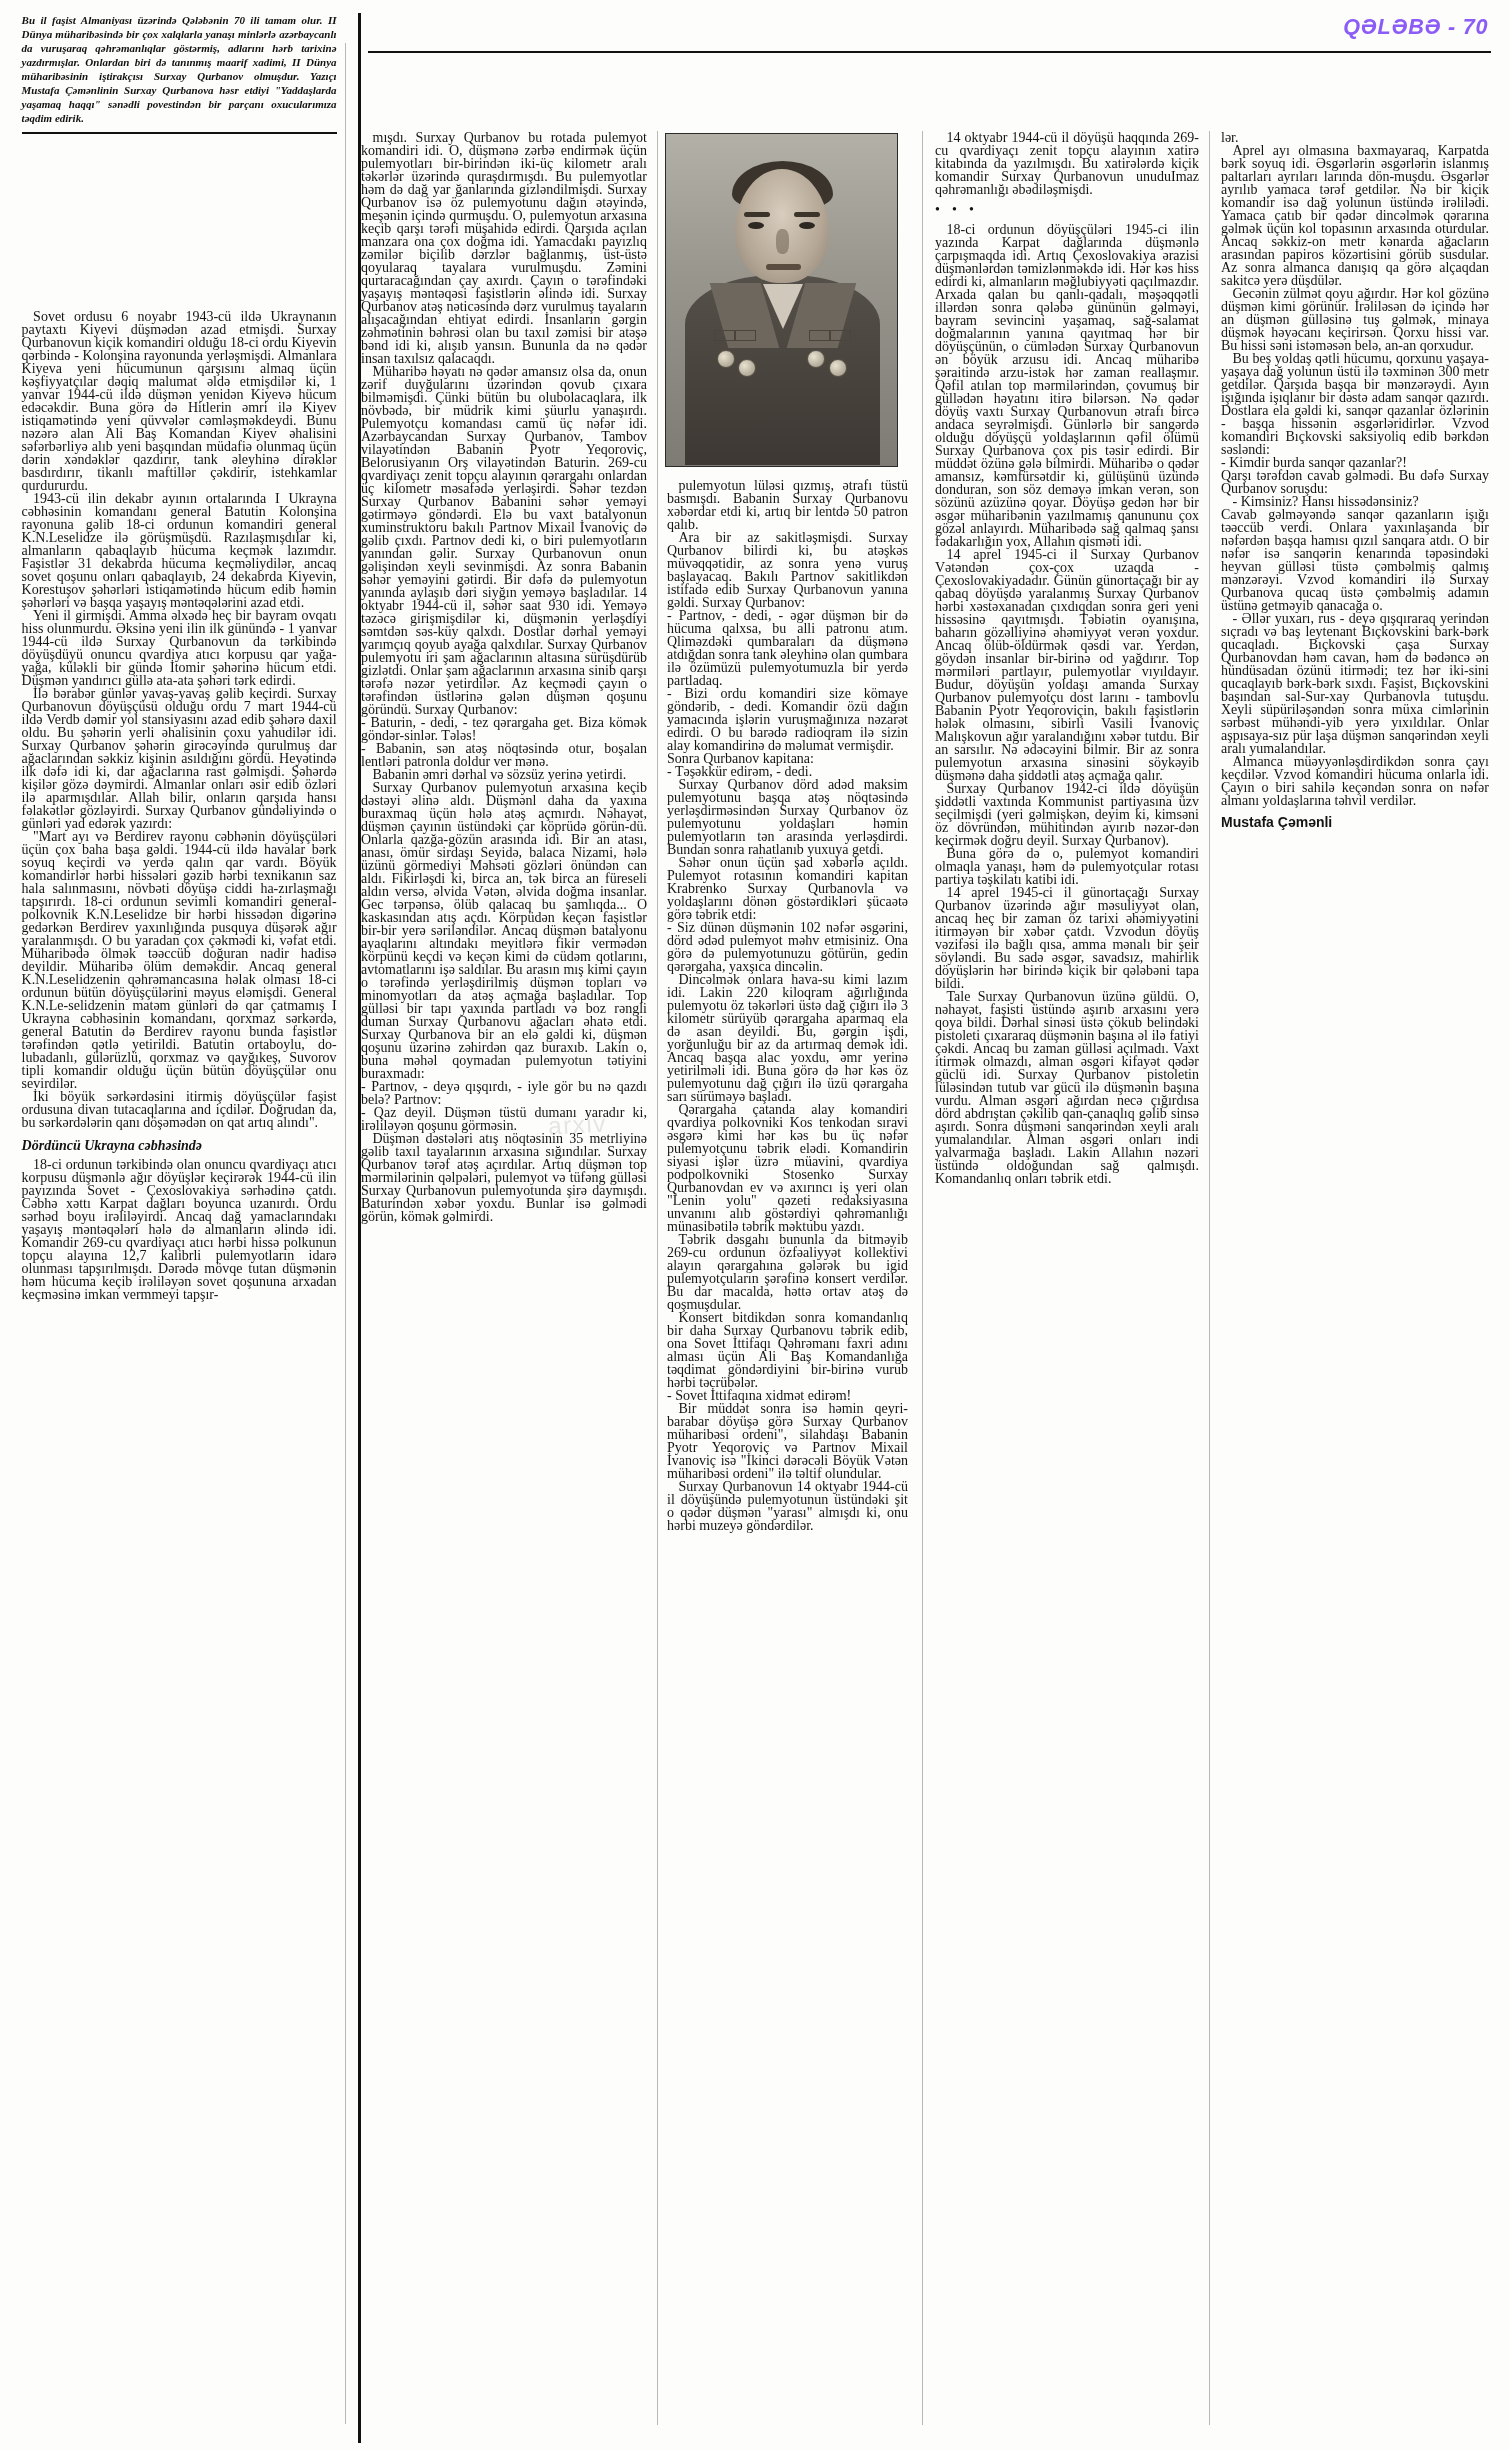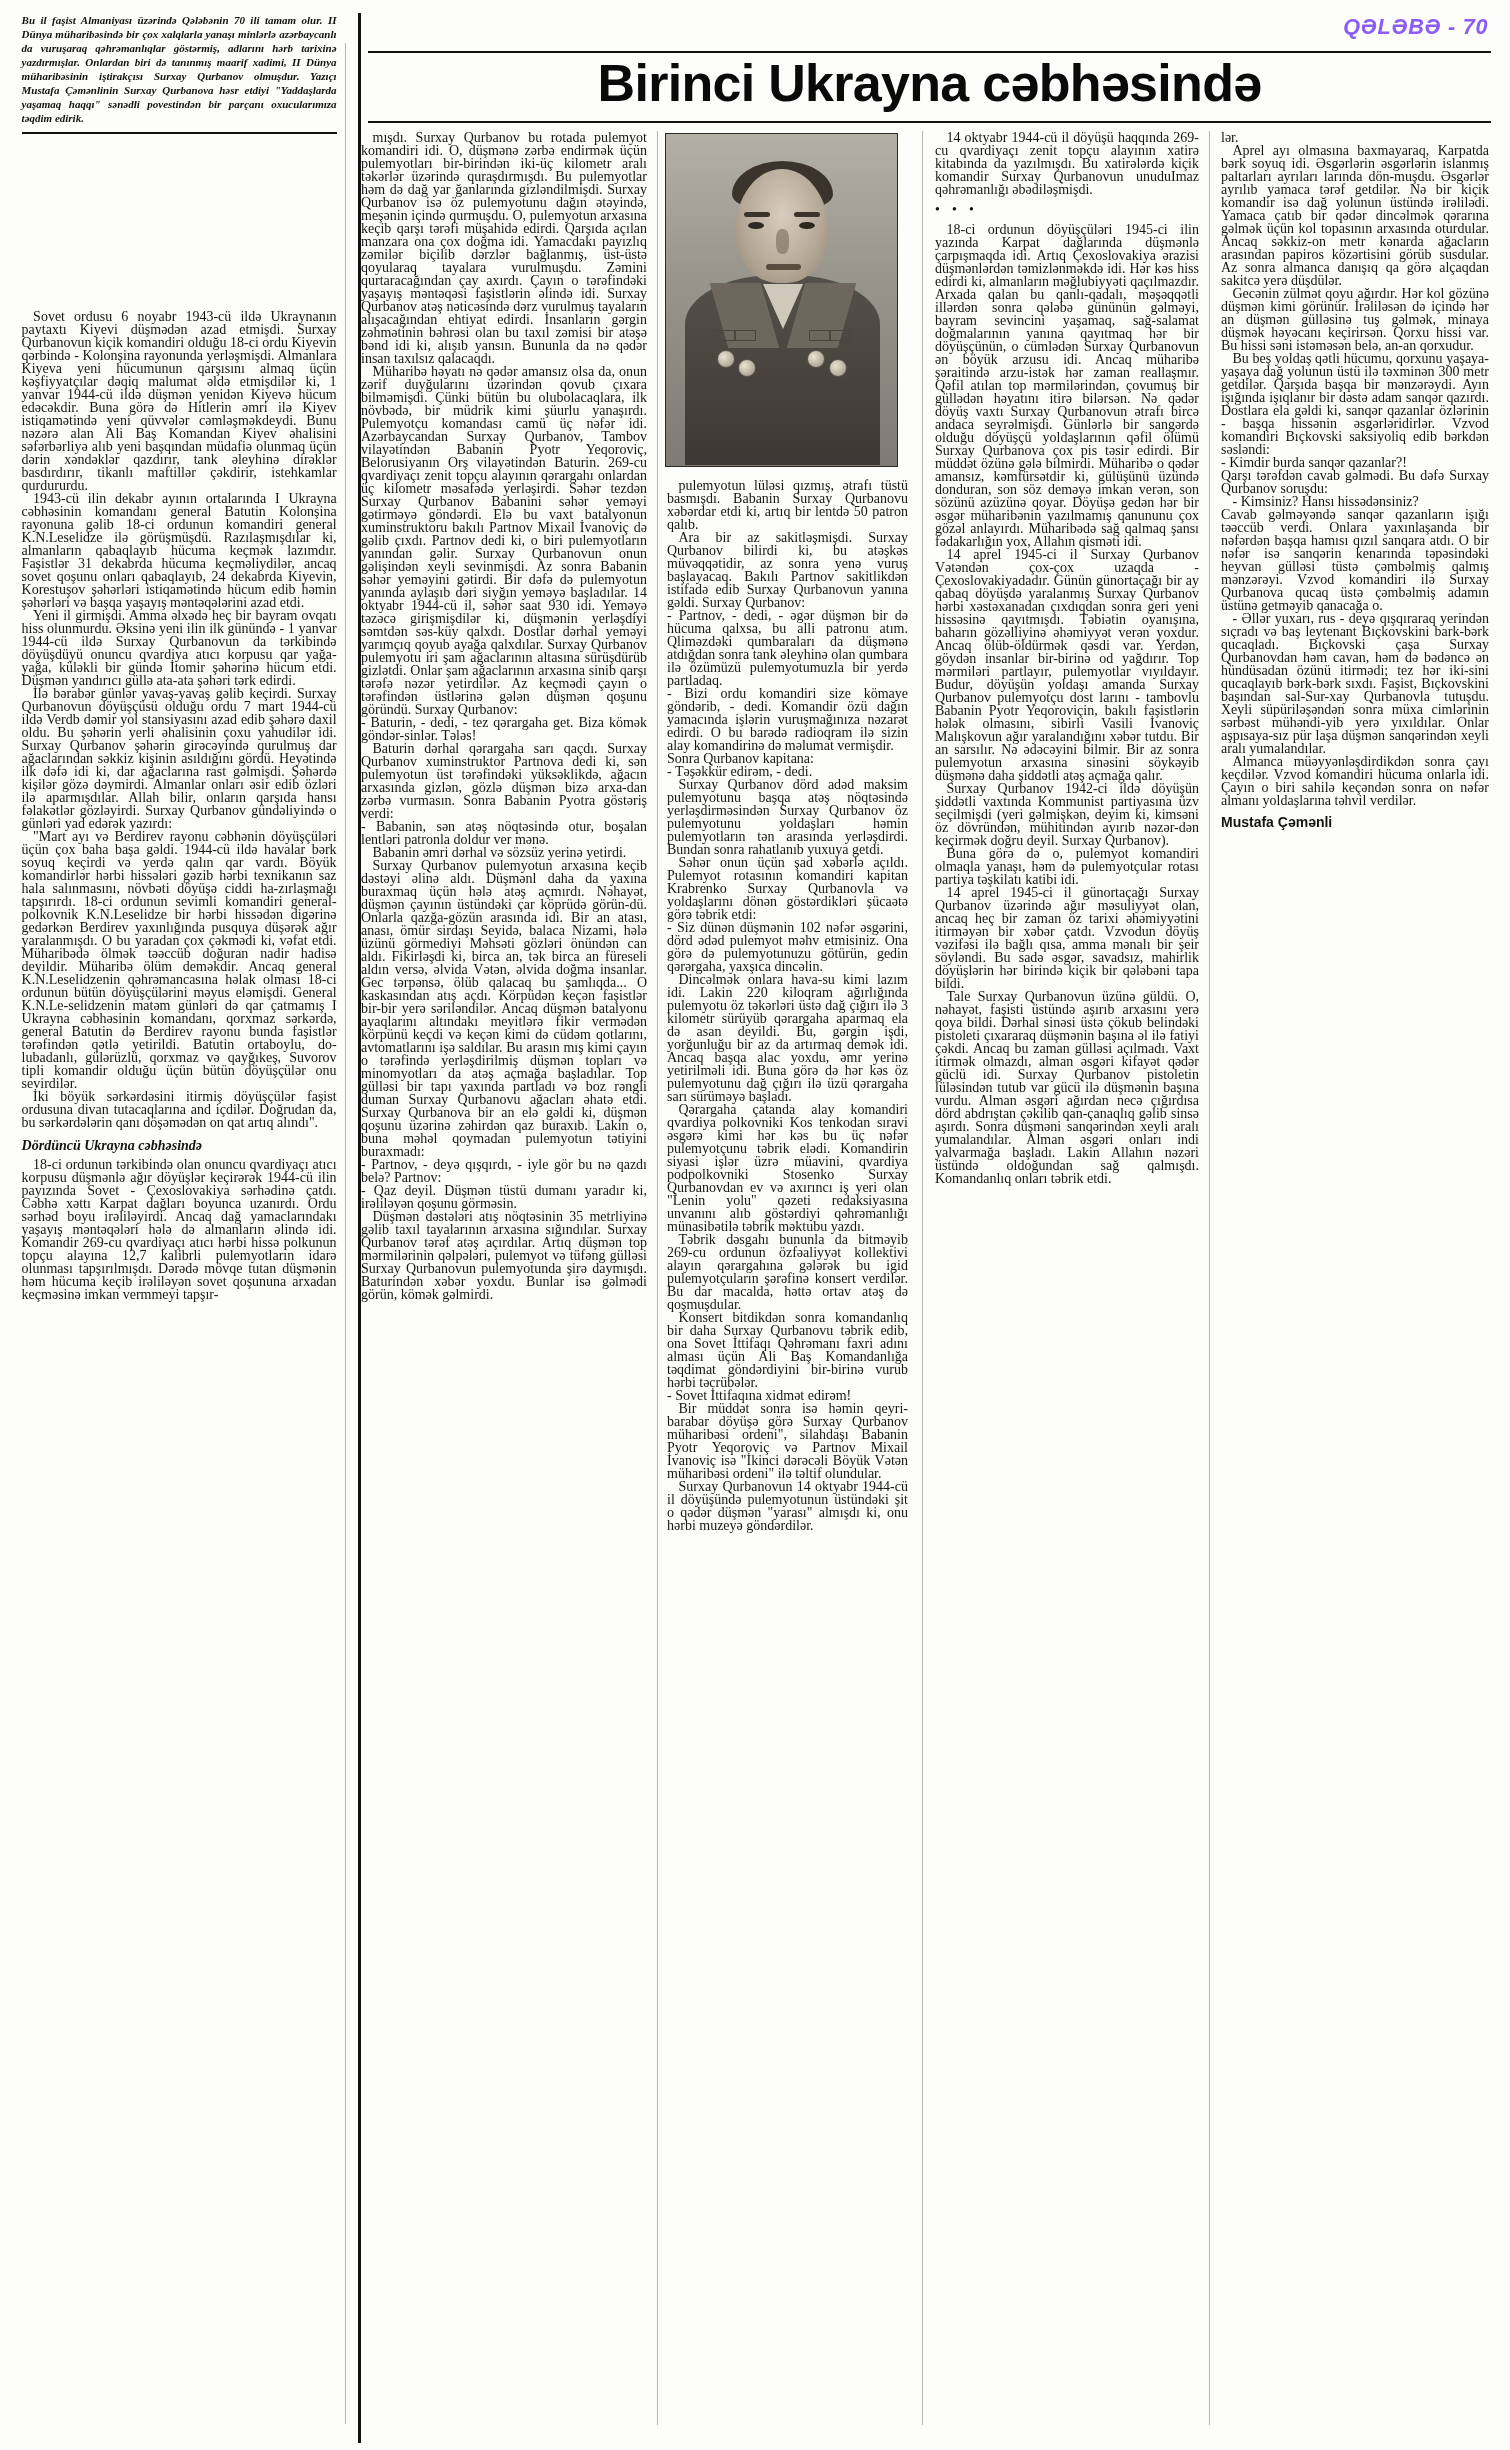--- a/index.html
+++ b/index.html
@@ -256,23 +256,20 @@
 </style>
 </head>
 <body>
 
 <div class="page">
 
   <div class="masthead">
     <div class="masthead-title">QƏLƏBƏ - 70</div>
   </div>
 
-  <div class="headline-wrap">
-    <div class="headline">Birinci Ukrayna cəbhəsində</div>
-  </div>
 
   <div class="left-rule"></div>
   <div class="col-rule" style="left:345px; top:43px; height:2381px;"></div>
   <div class="col-rule" style="left:657px; top:131px; height:2294px;"></div>
   <div class="col-rule" style="left:922px; top:131px; height:2294px;"></div>
   <div class="col-rule" style="left:1209px; top:131px; height:2294px;"></div>
 
   <div class="lede">
     <p>Bu il faşist Almaniyası üzərində Qələbənin 70 ili tamam olur. II Dünya müharibəsində bir çox xalqlarla yanaşı minlərlə azərbaycanlı da vuruşaraq qəhrəmanlıqlar göstərmiş, adlarını hərb tarixinə yazdırmışlar. Onlardan biri də tanınmış maarif xadimi, II Dünya müharibəsinin iştirakçısı Surxay Qurbanov olmuşdur. Yazıçı Mustafa Çəmənlinin Surxay Qurbanova həsr etdiyi "Yaddaşlarda yaşamaq haqqı" sənədli povestindən bir parçanı oxucularımıza təqdim edirik.</p>
   </div>
@@ -311,21 +308,20 @@
     <p>"Mart ayı və Berdirev rayonu cəbhənin döyüşçüləri üçün çox baha başa gəldi. 1944-cü ildə havalar bərk soyuq keçirdi və yerdə qalın qar vardı. Böyük komandirlər hərbi hissələri gəzib hərbi texnikanın saz hala salınmasını, növbəti döyüşə ciddi ha-zırlaşmağı tapşırırdı. 18-ci ordunun sevimli komandiri general-polkovnik K.N.Leselidze bir hərbi hissədən digərinə gedərkən Berdirev yaxınlığında pusquya düşərək ağır yaralanmışdı. O bu yaradan çox çəkmədi ki, vəfat etdi. Müharibədə ölmək təəccüb doğuran nadir hadisə deyildir. Müharibə ölüm deməkdir. Ancaq general K.N.Leselidzenin qəhrəmancasına həlak olması 18-ci ordunun bütün döyüşçülərini məyus eləmişdi. General K.N.Le-selidzenin matəm günləri də qar çatmamış I Ukrayna cəbhəsinin komandanı, qorxmaz sərkərdə, general Batutin də Berdirev rayonu bunda faşistlər tərəfindən qətlə yetirildi. Batutin ortaboylu, do-lubadanlı, gülərüzlü, qorxmaz və qayğıkeş, Suvorov tipli komandir olduğu üçün bütün döyüşçülər onu sevirdilər.</p>
     <p>İki böyük sərkərdəsini itirmiş döyüşçülər faşist ordusuna divan tutacaqlarına and içdilər. Doğrudan da, bu sərkərdələrin qanı döşəmədən on qat artıq alındı".</p>
     <p class="subhead italic">Dördüncü Ukrayna cəbhəsində</p>
     <p>18-ci ordunun tərkibində olan onuncu qvardiyaçı atıcı korpusu düşmənlə ağır döyüşlər keçirərək 1944-cü ilin payızında Sovet - Çexoslovakiya sərhədinə çatdı. Cəbhə xəttı Karpat dağları boyunca uzanırdı. Ordu sərhəd boyu irəliləyirdi. Ancaq dağ yamaclarındakı yaşayış məntəqələri hələ də almanların əlində idi. Komandir 269-cu qvardiyaçı atıcı hərbi hissə polkunun topçu alayına 12,7 kalibrli pulemyotların idarə olunması tapşırılmışdı. Dərədə mövqe tutan düşmənin həm hücuma keçib irəliləyən sovet qoşununa arxadan keçməsinə imkan vermmeyi tapşır-</p>
   </div>
 
   <div class="col" style="left:361px; top:131px; width:286px; height:2294px;">
     <p>mışdı. Surxay Qurbanov bu rotada pulemyot komandiri idi. O, düşmənə zərbə endirmək üçün pulemyotları bir-birindən iki-üç kilometr aralı təkərlər üzərində quraşdırmışdı. Bu pulemyotlar həm də dağ yar ğanlarında gizləndilmişdi. Surxay Qurbanov isə öz pulemyotunu dağın ətəyində, meşənin içində qurmuşdu. O, pulemyotun arxasına keçib qarşı tərəfi müşahidə edirdi. Qarşıda açılan manzara ona çox doğma idi. Yamacdakı payızlıq zəmilər biçilib dərzlər bağlanmış, üst-üstə qoyularaq tayalara vurulmuşdu. Zəmini qurtaracağından çay axırdı. Çayın o tərəfindəki yaşayış məntəqəsi faşistlərin əlində idi. Surxay Qurbanov atəş nəticəsində dərz vurulmuş tayaların alışacağından ehtiyat edirdi. İnsanların gərgin zəhmətinin bəhrəsi olan bu taxıl zəmisi bir atəşə bənd idi ki, alışıb yansın. Bununla da nə qədər insan taxılsız qalacaqdı.</p>
     <p>Müharibə həyatı nə qədər amansız olsa da, onun zərif duyğularını üzərindən qovub çıxara bilməmişdi. Çünki bütün bu olubolacaqlara, ilk növbədə, bir müdrik kimi şüurlu yanaşırdı. Pulemyotçu komandası camü üç nəfər idi. Azərbaycandan Surxay Qurbanov, Tambov vilayətindən Babanin Pyotr Yeqoroviç, Belorusiyanın Orş vilayətindən Baturin. 269-cu qvardiyaçı zenit topçu alayının qərargahı onlardan üç kilometr məsafədə yerləşirdi. Səhər tezdən Surxay Qurbanov Babanini səhər yeməyi gətirməyə göndərdi. Elə bu vaxt batalyonun xuminstruktoru bakılı Partnov Mixail İvanoviç də gəlib çıxdı. Partnov dedi ki, o biri pulemyotların yanından gəlir. Surxay Qurbanovun onun gəlişindən xeyli sevinmişdi. Az sonra Babanin səhər yeməyini gətirdi. Bir dəfə də pulemyotun yanında aylaşıb dəri siyğın yeməyə başladılar. 14 oktyabr 1944-cü il, səhər saat 930 idi. Yeməyə təzəcə girişmişdilər ki, düşmənin yerləşdiyi səmtdən səs-küy qalxdı. Dostlar dərhal yeməyi yarımçıq qoyub ayağa qalxdılar. Surxay Qurbanov pulemyotu iri şam ağaclarının altasına sürüşdürüb gizlətdi. Onlar şam ağaclarının arxasına sinib qarşı tərəfə nəzər yetirdilər. Az keçmədi çayın o tərəfindən üstlərinə gələn düşmən qoşunu göründü. Surxay Qurbanov:</p>
     <p class="noindent">- Baturin, - dedi, - tez qərargaha get. Biza kömək göndər-sinlər. Tələs!</p>
-    <p>Baturin dərhal qərargaha sarı qaçdı. Surxay Qurbanov xuminstruktor Partnova dedi ki, sən pulemyotun üst tərəfindəki yüksəklikdə, ağacın arxasında gizlən, gözlə düşmən bizə arxa-dan zərbə vurmasın. Sonra Babanin Pyotra göstəriş verdi:</p>
     <p class="noindent">- Babanin, sən atəş nöqtəsində otur, boşalan lentləri patronla doldur ver mənə.</p>
     <p>Babanin əmri dərhal və sözsüz yerinə yetirdi.</p>
     <p>Surxay Qurbanov pulemyotun arxasına keçib dəstəyi əlinə aldı. Düşmənl daha da yaxına buraxmaq üçün hələ atəş açmırdı. Nəhayət, düşmən çayının üstündəki çar köprüdə görün-dü. Onlarla qazğa-gözün arasında idi. Bir an atası, anası, ömür sirdaşı Seyidə, balaca Nizami, hələ üzünü görmediyi Məhsəti gözləri önündən can aldı. Fikirləşdi ki, birca an, tək birca an füreseli aldın versə, əlvida Vətən, əlvida doğma insanlar. Gec tərpənsə, ölüb qalacaq bu şamlıqda... O kaskasından atış açdı. Körpüdən keçən faşistlər bir-bir yerə səriləndilər. Ancaq düşmən batalyonu ayaqlarını altındakı meyitlərə fikir vermədən körpünü keçdi və keçən kimi də cüdəm qotlarını, avtomatlarını işə saldılar. Bu arasın mış kimi çayın o tərəfində yerləşdirilmiş düşmən topları və minomyotları da atəş açmağa başladılar. Top gülləsi bir tapı yaxında partladı və boz rəngli duman Surxay Qurbanovu ağacları əhatə etdi. Surxay Qurbanova bir an elə gəldi ki, düşmən qoşunu üzərinə zəhirdən qaz buraxıb. Lakin o, buna məhəl qoymadan pulemyotun tətiyini buraxmadı:</p>
     <p class="noindent">- Partnov, - deyə qışqırdı, - iyle gör bu nə qazdı belə? Partnov:</p>
     <p class="noindent">- Qaz deyil. Düşmən tüstü dumanı yaradır ki, irəliləyən qoşunu görməsin.</p>
     <p>Düşmən dəstələri atış nöqtəsinin 35 metrliyinə gəlib taxıl tayalarının arxasına sığındılar. Surxay Qurbanov tərəf atəş açırdılar. Artıq düşmən top mərmilərinin qəlpələri, pulemyot və tüfəng gülləsi Surxay Qurbanovun pulemyotunda şirə daymışdı. Baturindən xəbər yoxdu. Bunlar isə gəlmədi görün, kömək gəlmirdi.</p>
   </div>
 
   <div class="col" style="left:667px; top:479px; width:241px; height:1948px;">
     <p>pulemyotun lüləsi qızmış, ətrafı tüstü basmışdı. Babanin Surxay Qurbanovu xəbərdar etdi ki, artıq bir lentdə 50 patron qalıb.</p>

